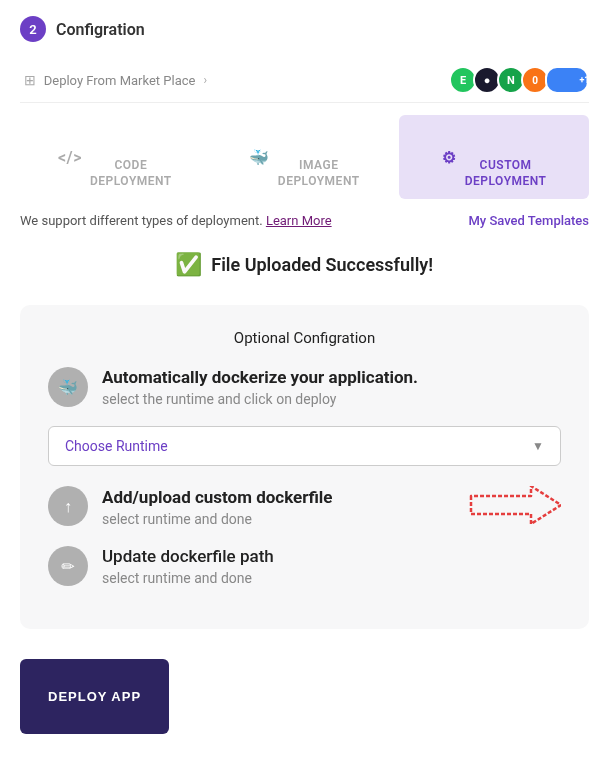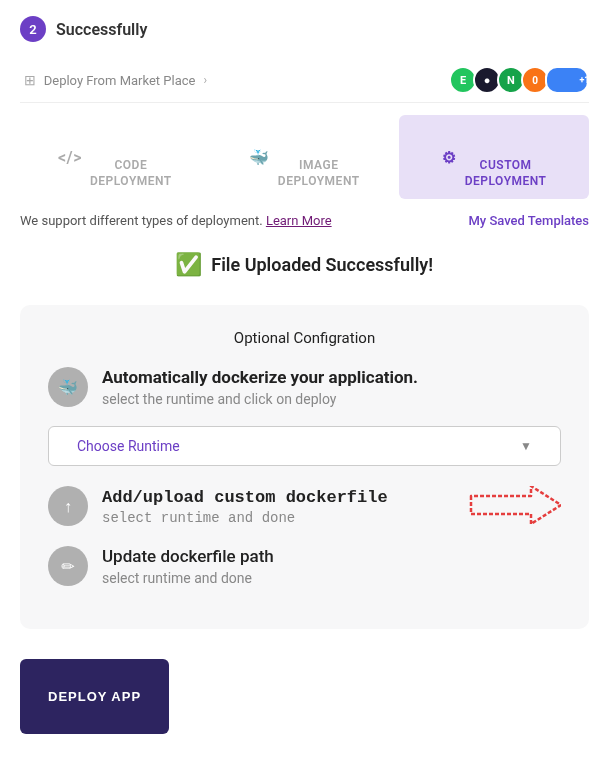--- a/index.html
+++ b/index.html
@@ -210,21 +210,21 @@
       color: #888;
     }
 
     
     .runtime-dropdown {
       display: flex;
       align-items: center;
       justify-content: space-between;
       border: 1.5px solid #ccc;
       border-radius: 6px;
-      padding: 11px 28px;
+      padding: 11px 16px;
       background: #fff;
       cursor: pointer;
       margin-bottom: 20px;
     }
     .runtime-label {
       font-size: 14px;
       color: #6c3fc5;
     }
     .dropdown-arrow {
       font-size: 12px;
@@ -255,21 +255,21 @@
     
     .orange-text { color: #f97316; font-weight: 500; }
   </style>
 </head>
 <body>
 
 <div class="page-wrapper">
 
   <div class="step-header">
     <div class="step-badge">2</div>
-    <span class="step-title">Successfully</span>
+    <span class="step-title">Configration</span>
   </div>
 
   <div class="marketplace-row">
     <div class="marketplace-left">
       <span class="marketplace-icon">⊞</span>
       <span>Deploy From Market Place</span>
       <span class="chevron-icon">›</span>
     </div>
     <div class="avatar-group">
       <div class="avatar av-green">E</div>
@@ -320,21 +320,21 @@
     </div>
 
     <div class="runtime-dropdown">
       <span class="runtime-label">Choose Runtime</span>
       <span class="dropdown-arrow">▼</span>
     </div>
 
     <div class="config-option">
       <div class="option-icon-wrap grey">↑</div>
       <div style="display:flex; align-items:center; flex:1;">
-        <div class="option-text" style="flex:1;font-family:Liberation Mono, monospace;">
+        <div class="option-text" style="flex:1;">
           <strong>Add/upload custom dockerfile</strong>
           <span>select runtime and done</span>
         </div>
 
         <div class="red-arrow">
           <svg width="100" height="38" viewBox="0 0 100 38">
             <defs>
               <marker id="arrowhead" markerWidth="8" markerHeight="6" refX="8" refY="3" orient="auto">
                 <polygon points="0 0, 8 3, 0 6" fill="#e53e3e" stroke="#e53e3e"></polygon>
               </marker>

